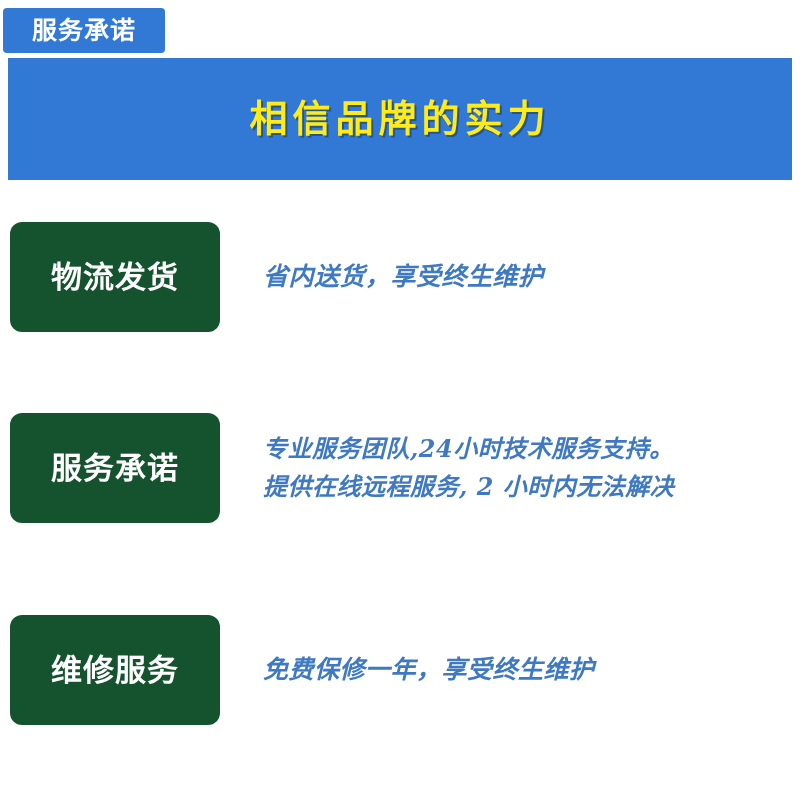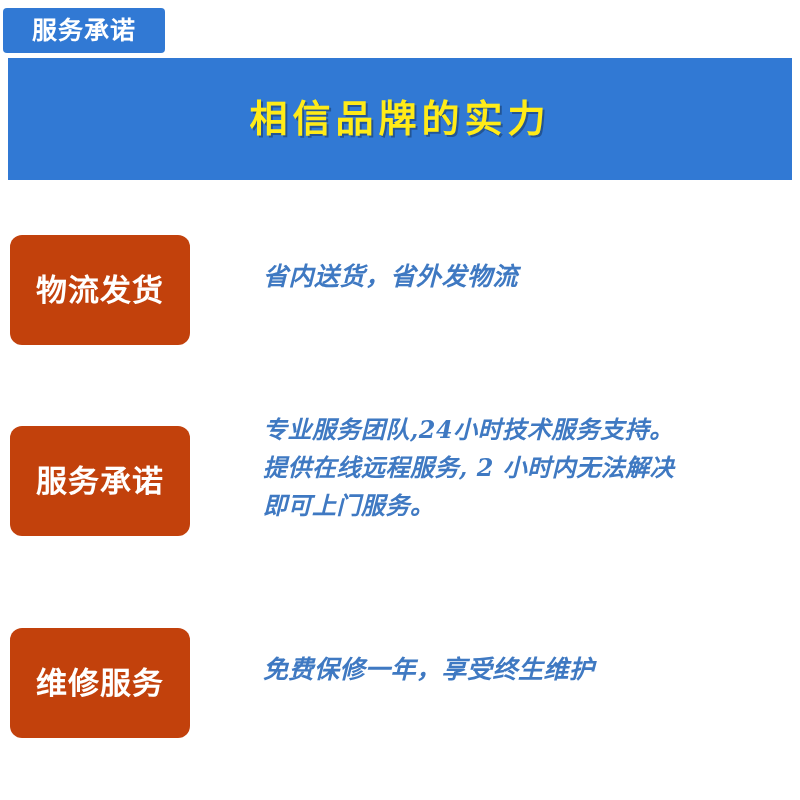--- a/index.html
+++ b/index.html
@@ -71,28 +71,27 @@
     width: 800px;
   }
   .row-1 { top: 222px; }
   .row-2 { top: 413px; }
   .row-3 { top: 615px; }
 
   .row-badge {
     position: absolute;
     left: 10px;
     top: 0;
-    width: 180px;
+    width: 210px;
     height: 110px;
-    background: #c2410c;
+    background: #14532d;
     border-radius: 12px;
     display: flex;
     align-items: center;
     justify-content: center;
-    margin-top: 13px;
   }
   .row-badge-label {
     color: #ffffff;
     font-size: 31px;
     font-weight: 700;
     letter-spacing: 1px;
     line-height: 1;
     white-space: nowrap;
   }
 
@@ -131,32 +130,31 @@
 
   <div class="banner">
     <span class="banner-title">相信品牌的实力</span>
   </div>
 
   <div class="row row-1">
     <div class="row-badge">
       <span class="row-badge-label">物流发货</span>
     </div>
     <div class="row-desc">
-      <span class="line">省内送货，省外发物流</span>
+      <span class="line">省内送货，享受终生维护</span>
     </div>
   </div>
 
   <div class="row row-2">
     <div class="row-badge">
       <span class="row-badge-label">服务承诺</span>
     </div>
     <div class="row-desc multiline">
       <span class="line">专业服务团队,24小时技术服务支持。</span>
       <span class="line">提供在线远程服务, 2 小时内无法解决</span>
-      <span class="line">即可上门服务。</span>
     </div>
   </div>
 
   <div class="row row-3">
     <div class="row-badge">
       <span class="row-badge-label">维修服务</span>
     </div>
     <div class="row-desc">
       <span class="line">免费保修一年，享受终生维护</span>
     </div>

